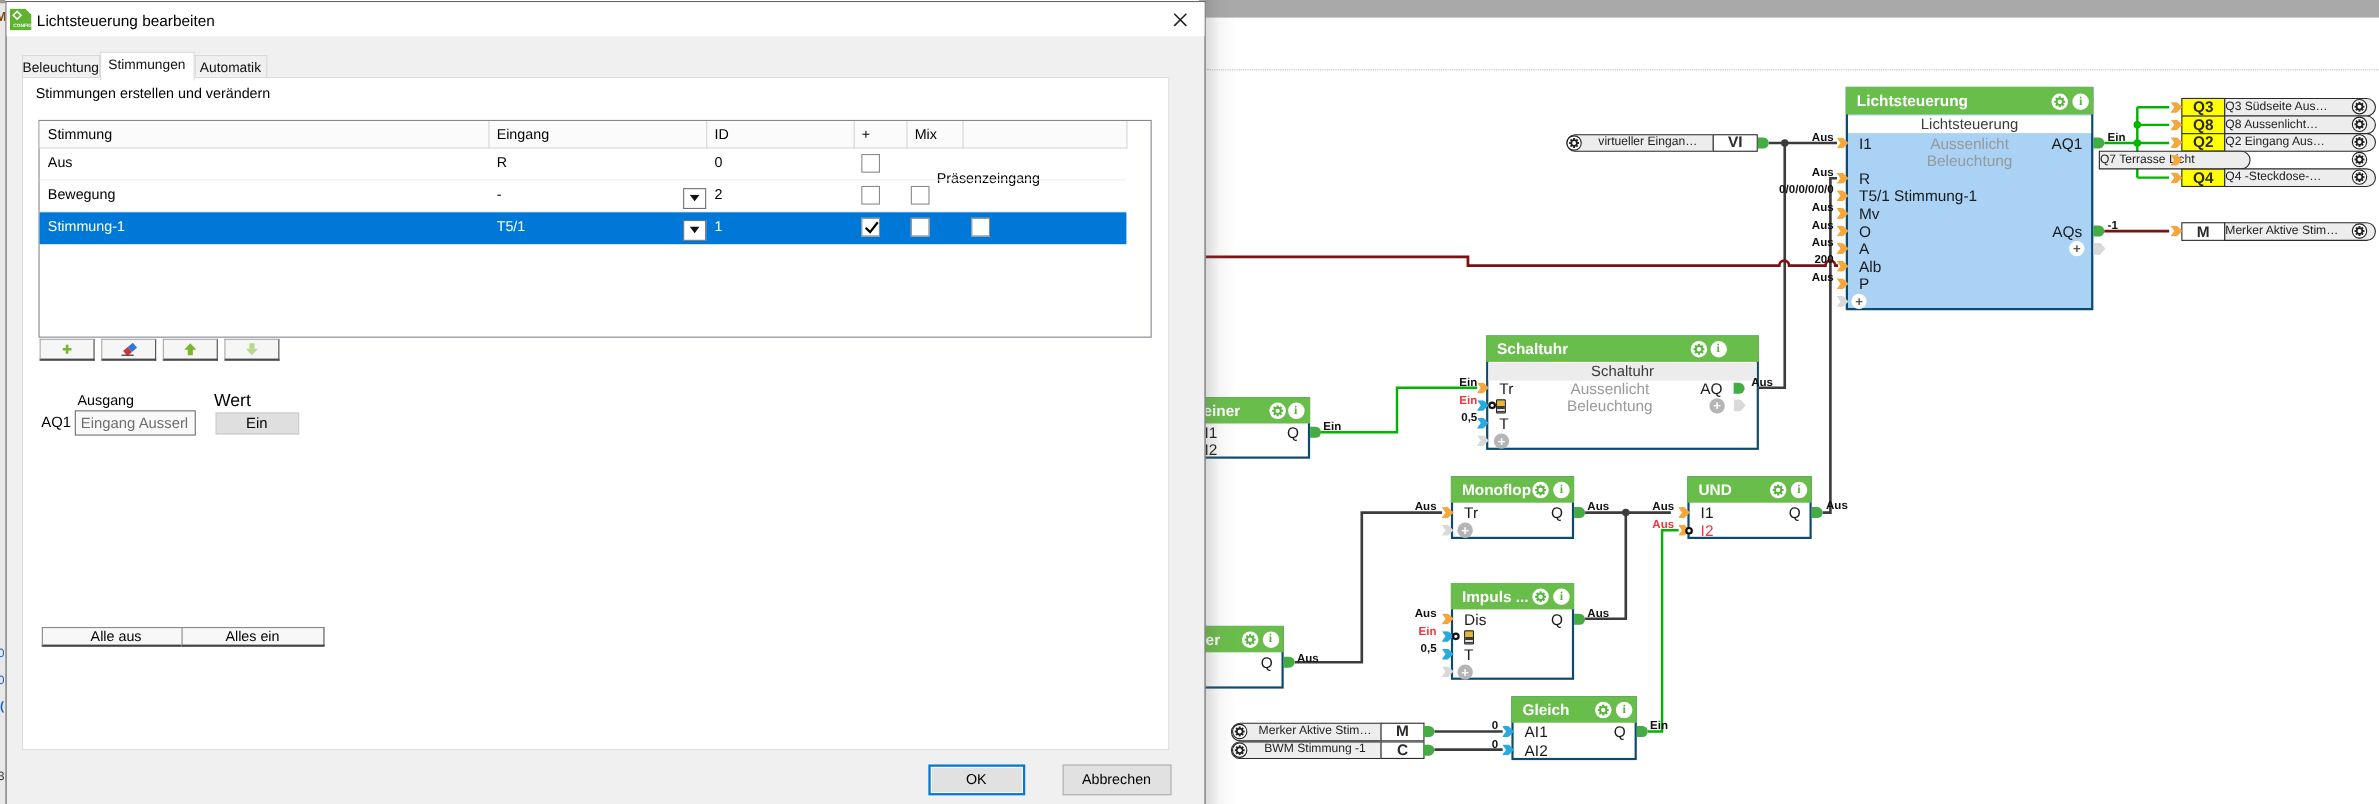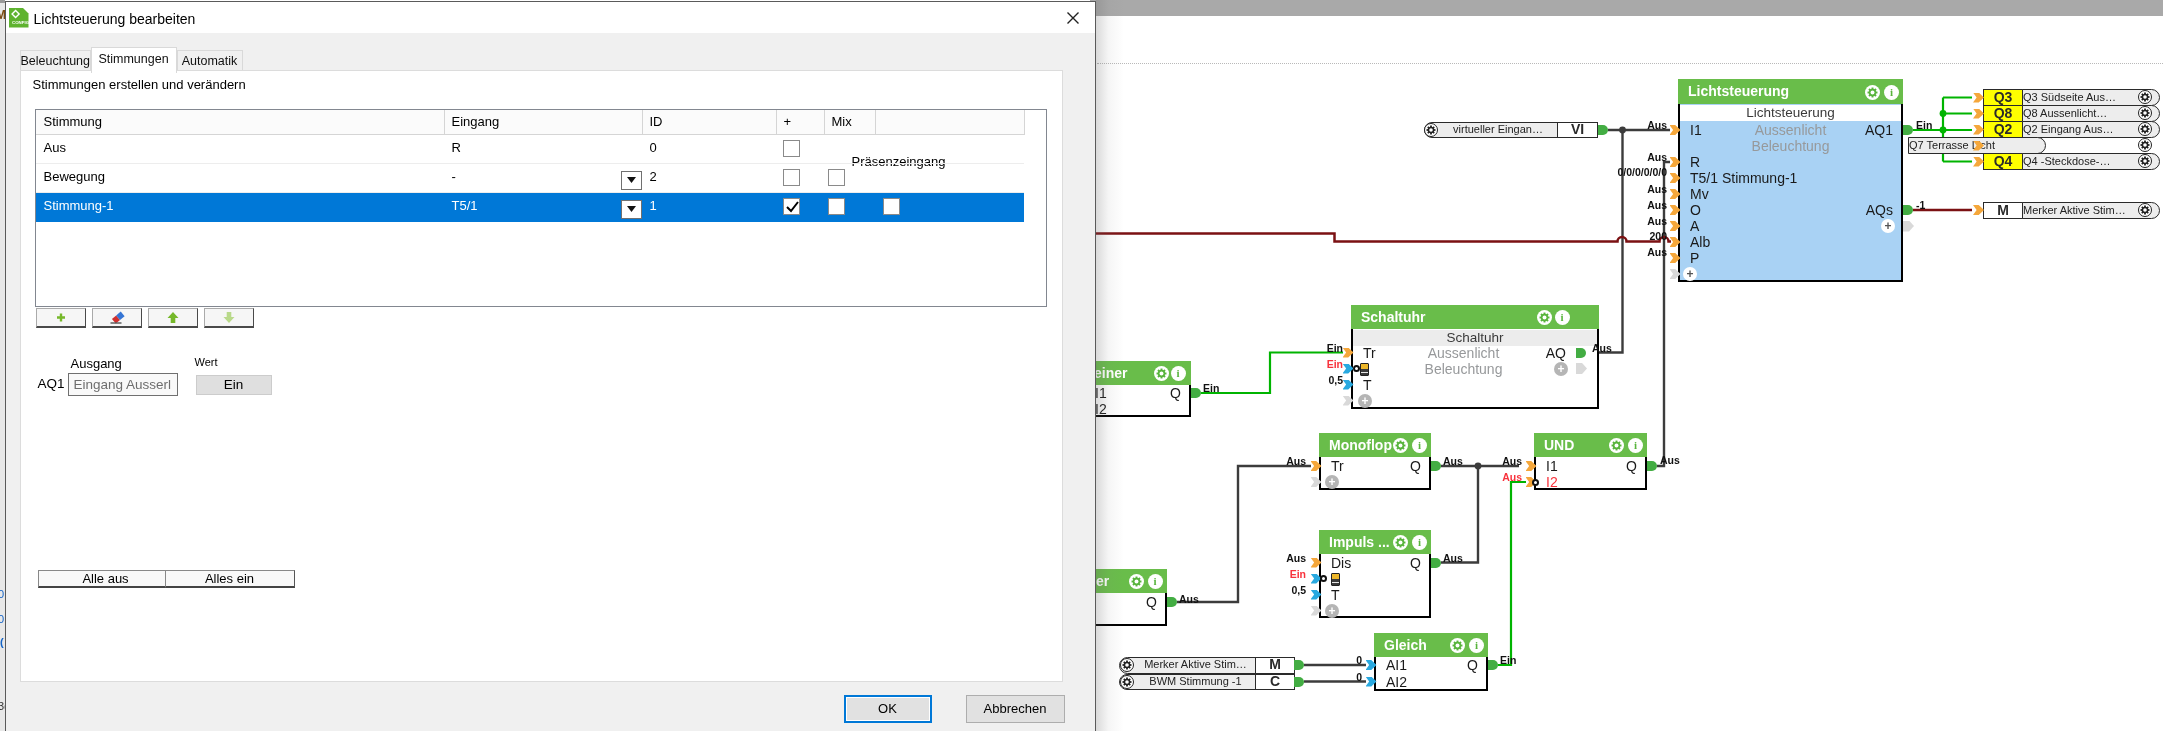--- a/index.html
+++ b/index.html
@@ -4,21 +4,21 @@
 <style>
   html,body{margin:0;padding:0;}
   body{width:2163px;height:731px;overflow:hidden;font-family:"Liberation Sans",sans-serif;background:#fff;}
   .abs{position:absolute;}
   #stage{position:relative;width:2163px;height:731px;overflow:hidden;}
   
   #canvas{position:absolute;left:0;top:0;width:2163px;height:731px;background:#fff;}
   .topbar{position:absolute;left:1090px;top:0;width:1073px;height:16px;background:#a9a9a9;}
   .dotline{position:absolute;left:1097px;top:63px;width:1066px;height:0;border-top:1px dotted #b9b9b9;}
   
-  .blk{position:absolute;border:2px solid #000000;background:#fff;box-sizing:border-box;}
+  .blk{position:absolute;border:2px solid #0c4a6e;background:#fff;box-sizing:border-box;}
   .blk .hdr{position:absolute;left:-2px;top:-2px;right:-2px;height:24px;background:#69bd4a;color:#fff;font-weight:bold;font-size:14px;line-height:24px;padding-left:10px;box-sizing:border-box;}
   .blk .strip{position:absolute;left:0;right:0;top:22px;height:16px;background:#ececec;color:#3a3a3a;font-size:13.5px;line-height:16px;text-align:center;}
   .circ{position:absolute;width:15px;height:15px;border-radius:50%;background:#fff;}
   .circ svg{position:absolute;left:2px;top:2px;}
   .itxt{position:absolute;width:15px;height:15px;border-radius:50%;background:#fff;color:#58b43c;font-weight:bold;font-size:11px;text-align:center;line-height:15px;font-family:"Liberation Serif",serif;}
   .rowtxt{position:absolute;font-size:14px;color:#1a1a1a;line-height:16px;}
   .gray{color:#97999b;}
   .red{color:#f8323c;}
   .marker{position:absolute;width:11px;height:10px;background:#f5a73b;clip-path:polygon(0% 0%,52% 0%,100% 50%,52% 100%,0% 100%,33% 50%);}
   .cy{background:#29a9e0;}
@@ -708,21 +708,21 @@
             <path d="M17.5 14 h11" stroke="#555" stroke-width="1.4"></path>
           </svg></div>
       <div class="abs sbtn" style="left:127px;"><svg width="48" height="17">
             <path d="M24 3 l5.5 6 h-3.2 v5 h-4.6 v-5 h-3.2 z" fill="#76b82a"></path>
           </svg></div>
       <div class="abs sbtn" style="left:183px;"><svg width="48" height="17">
             <path d="M24 14 l5.5 -6 h-3.2 v-5 h-4.6 v5 h-3.2 z" fill="#b9d98a"></path>
           </svg></div>
 
       <div class="abs" style="left:50px;top:285px;font-size:13px;">Ausgang</div>
-      <div class="abs" style="left:174px;top:285px;font-size:11px;">Wert</div>
+      <div class="abs" style="left:174px;top:285px;font-size:16px;">Wert</div>
       <div class="abs" style="left:17px;top:305px;font-size:13.5px;">AQ1</div>
       <div class="abs" style="left:47px;top:302px;width:110px;height:23px;border:1px solid #707070;background:#f9f9f9;box-sizing:border-box;font-size:13.5px;color:#6e6e6e;line-height:21px;padding-left:5px;overflow:hidden;white-space:nowrap;">Eingang Ausserl</div>
       <div class="abs" style="left:175px;top:304px;width:76px;height:20px;background:#dfdfdf;border:1px solid #cccccc;box-sizing:border-box;font-size:13.5px;color:#000;text-align:center;line-height:18px;">Ein</div>
 
       <div class="abs bigbtn" style="left:17px;width:136px;">Alle aus</div>
       <div class="abs bigbtn" style="left:144px;width:130px;">Alles ein</div>
     </div>
     <div class="btn" style="left:837.5px;top:692.5px;width:88px;height:28px;line-height:24px;border:2px solid #0078d7;box-shadow:inset 0 0 0 1px #fff;">OK</div>
     <div class="btn" style="left:959.5px;top:692.5px;width:99px;height:28px;line-height:26px;">Abbrechen</div>
   </div>

